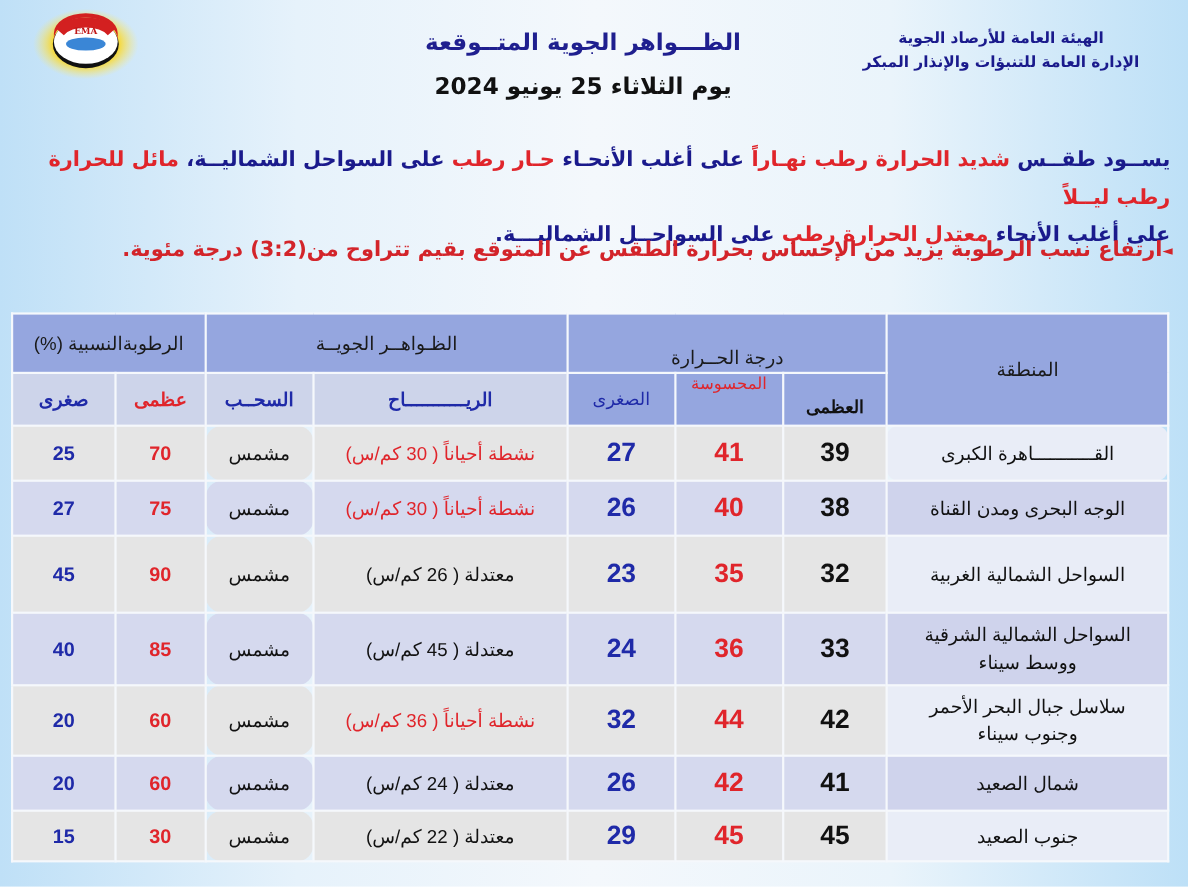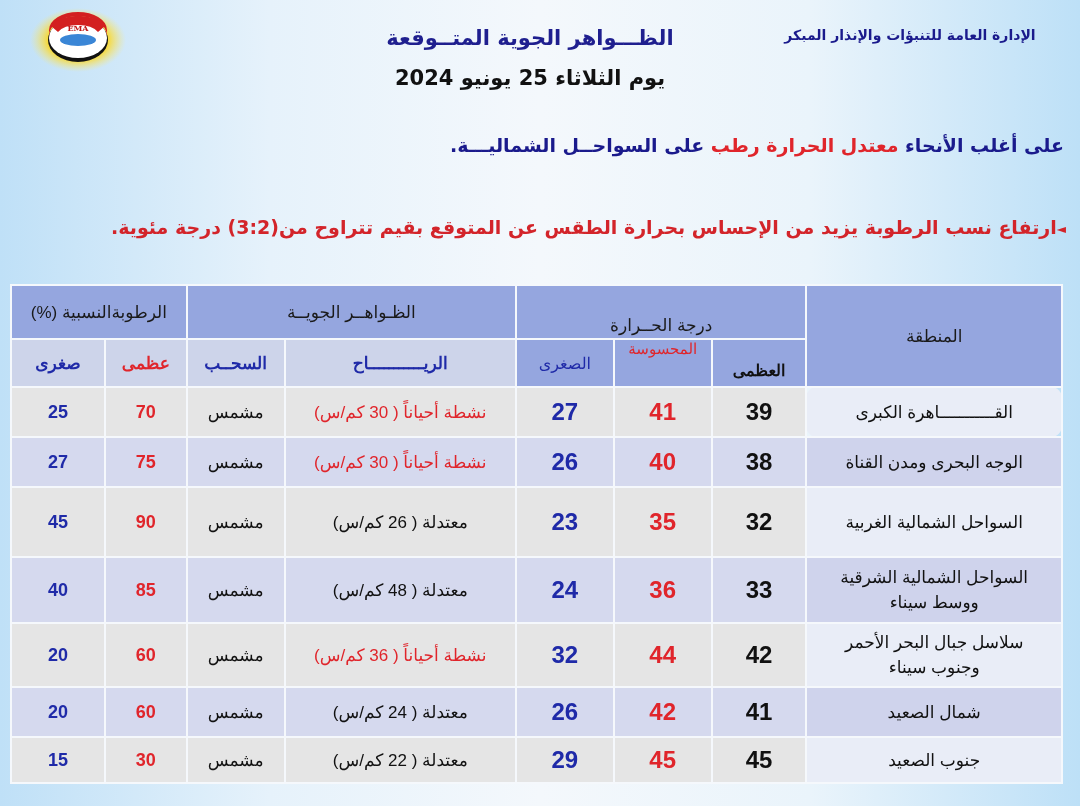--- a/index.html
+++ b/index.html
@@ -51,21 +51,21 @@
   .blue { color: #1f2aa8; margin-left: 28px; }
   .redt { color: #e0252b; }
   .blk { color: #111; }
   .row td { height: 46px; font-size: 17px; }
   .row td.num { font-size: 24px; font-weight: bold; }
   .row td.hum { font-size: 18px; font-weight: bold; }
   .row td.region { font-size: 17px; color: #111; line-height: 25px; }
   .row td.wind { font-size: 17px; }
   .row td.wind.active { color: #e0252b; }
   .row td.wind.mod { color: #111; }
-  .row td.cloud { color: #111; }
+  .row td.cloud { color: #111; border-radius: 15px; }
   .alt-a td { background: #e5e5e5; }
   .alt-b td { background: #d5d9ee; }
   .alt-a td.region { background: #e9edf7; }
   .alt-b td.region { background: #cfd3ec; }
 </style>
 </head>
 <body>
 
 <div class="logo">
   <svg width="100" height="64" viewBox="0 0 100 64">
@@ -79,27 +79,29 @@
     <ellipse cx="50" cy="32" rx="30" ry="22" fill="#111"></ellipse>
     <ellipse cx="50" cy="30" rx="29" ry="20" fill="#fff"></ellipse>
     <path d="M21 28 A29 20 0 0 1 79 28 L79 22 A29 18 0 0 0 21 22 Z" fill="#d32020"></path>
     <path d="M23 18 A29 16 0 0 1 77 18 L70 24 A22 12 0 0 0 30 24 Z" fill="#d32020"></path>
     <ellipse cx="50" cy="32" rx="18" ry="6" fill="#3a86d6"></ellipse>
     <text x="50" y="23" font-size="8" font-family="DejaVu Serif, serif" fill="#c01818" text-anchor="middle" font-weight="bold">EMA</text>
   </svg>
 </div>
 
 <div class="org">
+  <div>الهيئة العامة للأرصاد الجوية</div>
   <div>الإدارة العامة للتنبؤات والإنذار المبكر</div>
 </div>
 
 <div class="title">الظـــواهر الجوية المتــوقعة</div>
 <div class="date">يوم الثلاثاء 25 يونيو 2024</div>
 
 <div class="summary">
+  <div id="sum-line1"><span class="">يســود طقــس </span><span class="red">شديد الحرارة رطب نهـاراً</span><span class=""> على أغلب الأنحـاء </span><span class="red">حـار رطب</span><span class=""> على السواحل الشماليــة، </span><span class="red">مائل للحرارة رطب ليــلاً</span></div>
   <div id="sum-line2"><span class="">على أغلب الأنحاء </span><span class="red">معتدل الحرارة رطب</span><span class=""> على السواحــل الشماليـــة.</span></div>
 </div>
 
 <div class="note">
   <span class="arrow">◄</span><span>ارتفاع نسب الرطوبة يزيد من الإحساس بحرارة الطقس عن المتوقع بقيم تتراوح من(3:2) درجة مئوية.</span>
 </div>
 
 <table class="fc">
   <colgroup>
     <col style="width:256px">
@@ -157,21 +159,21 @@
         <td class="wind mod">معتدلة ( 26 كم/س)</td>
         <td class="cloud">مشمس</td>
         <td class="hum redt">90</td>
         <td class="hum blue">45</td>
       </tr>
       <tr class="row alt-b" style="height: 66px;">
         <td class="region" style="padding: 0px 24px;">السواحل الشمالية الشرقية ووسط سيناء</td>
         <td class="num blk">33</td>
         <td class="num redt">36</td>
         <td class="num blue">24</td>
-        <td class="wind mod">معتدلة ( 48 كم/س)</td>
+        <td class="wind mod">معتدلة ( 45 كم/س)</td>
         <td class="cloud">مشمس</td>
         <td class="hum redt">85</td>
         <td class="hum blue">40</td>
       </tr>
       <tr class="row alt-a" style="height: 64px;">
         <td class="region" style="padding: 0px 24px;">سلاسل جبال البحر الأحمر وجنوب سيناء</td>
         <td class="num blk">42</td>
         <td class="num redt">44</td>
         <td class="num blue">32</td>
         <td class="wind active">نشطة أحياناً ( 36 كم/س)</td>

